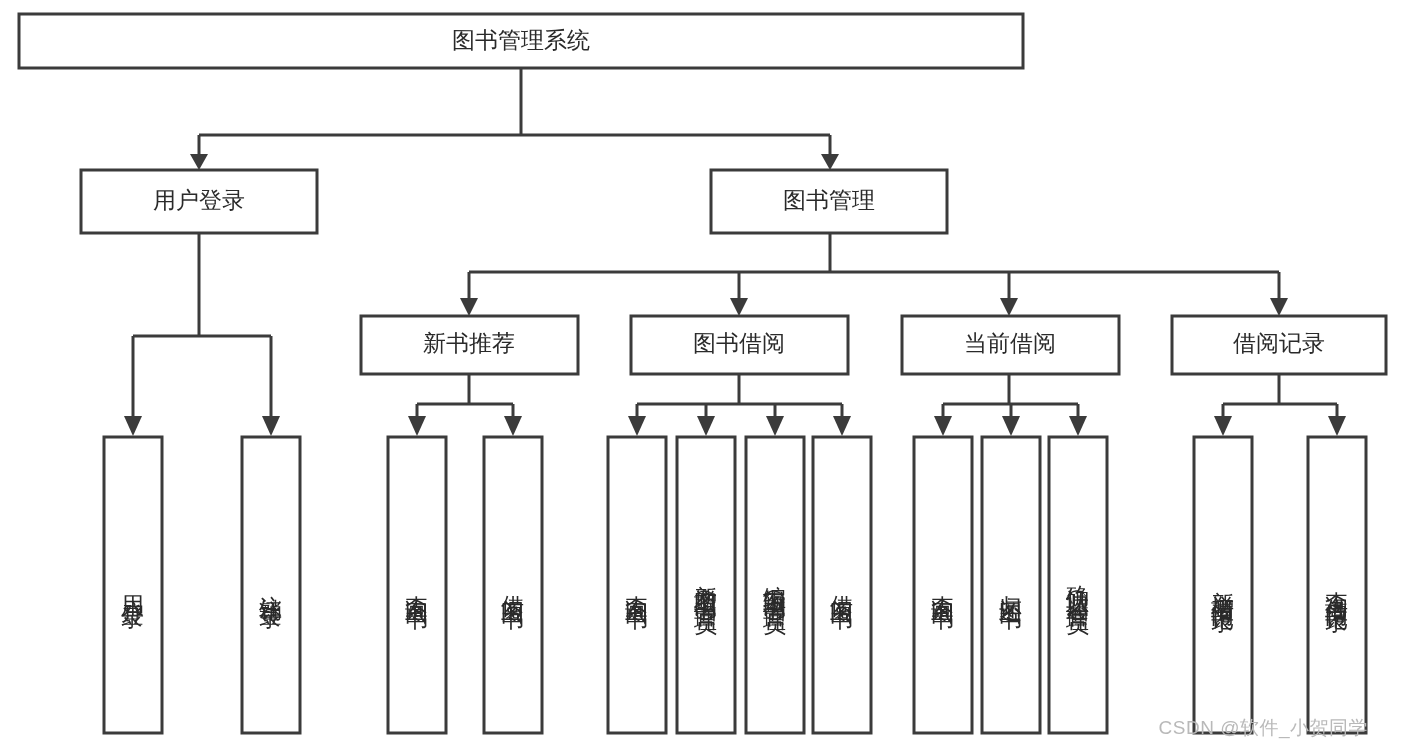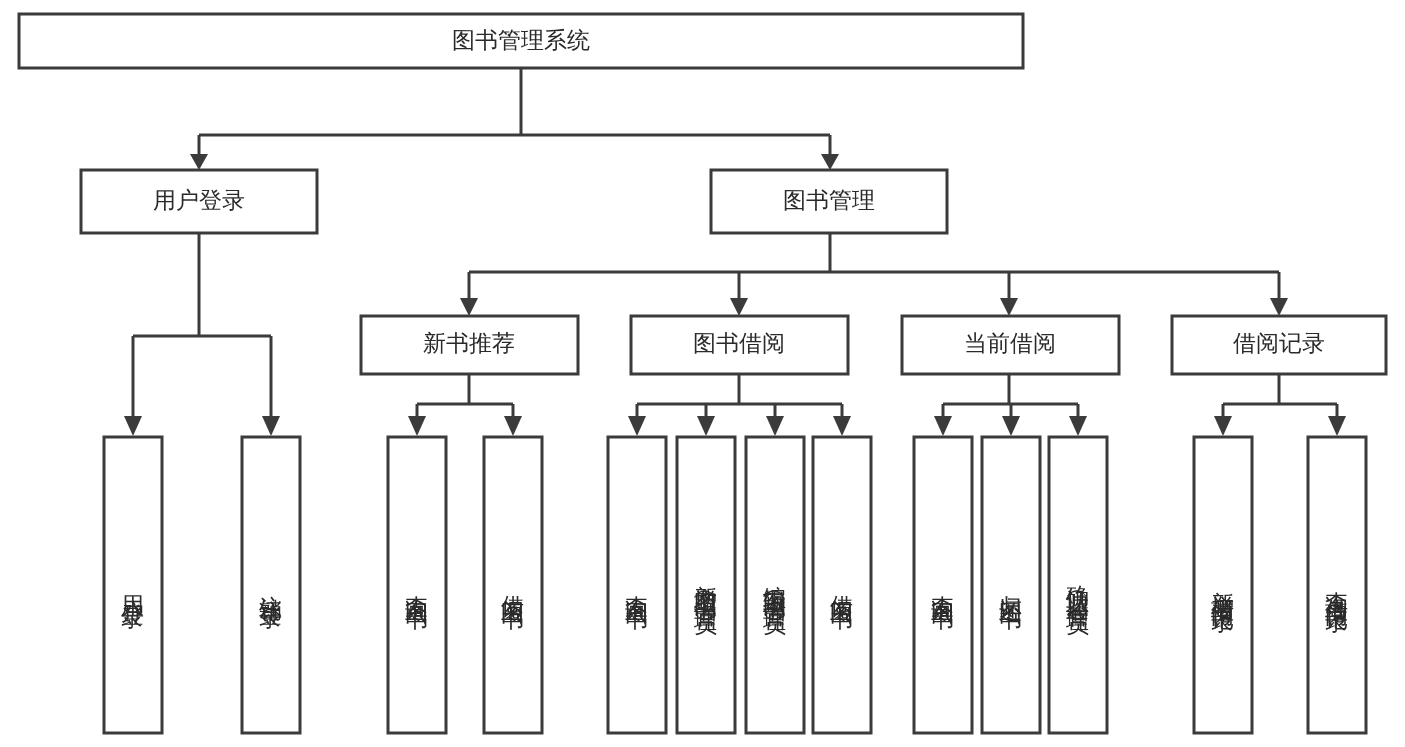--- a/index.html
+++ b/index.html
@@ -228,14 +228,15 @@
       <rect class="node-box" x="1194" y="437" width="58" height="296"></rect>
       <text class="node-label-v" x="1223" y="585">新增借阅记录</text>
     </g>
     <g>
       <rect class="node-box" x="1308" y="437" width="58" height="296"></rect>
       <text class="node-label-v" x="1337" y="585">查询借阅记录</text>
     </g>
 
   </svg>
 
+  <div class="watermark-text">CSDN @软件_小贺同学</div>
 
 </div>
 
 </body></html>

